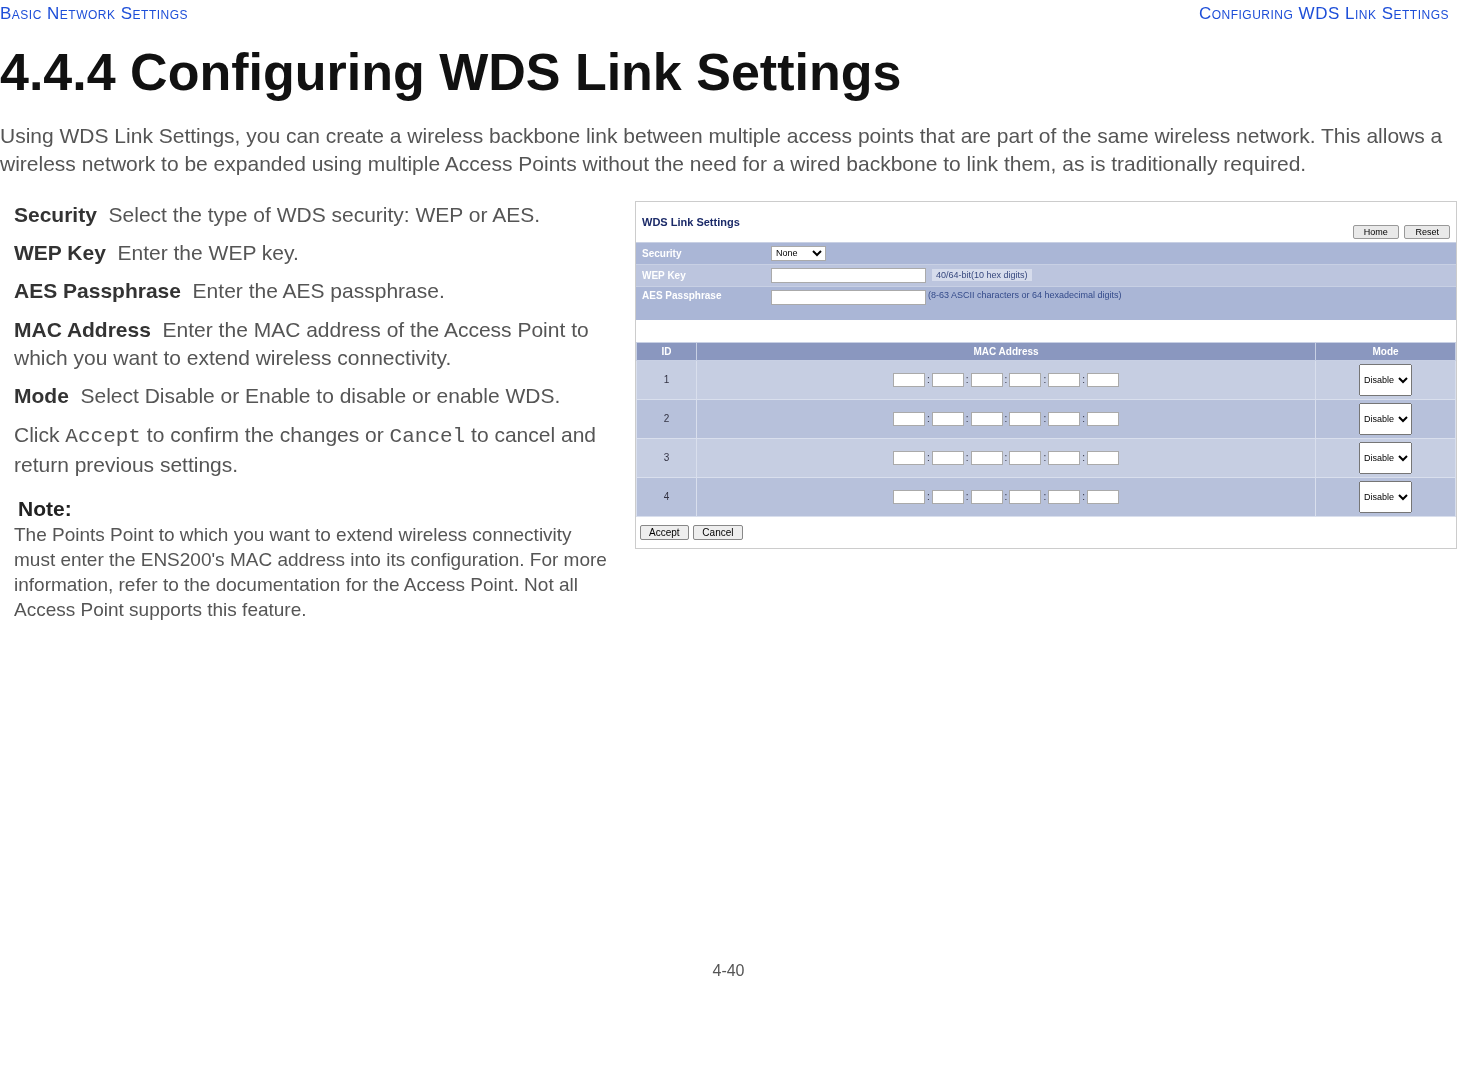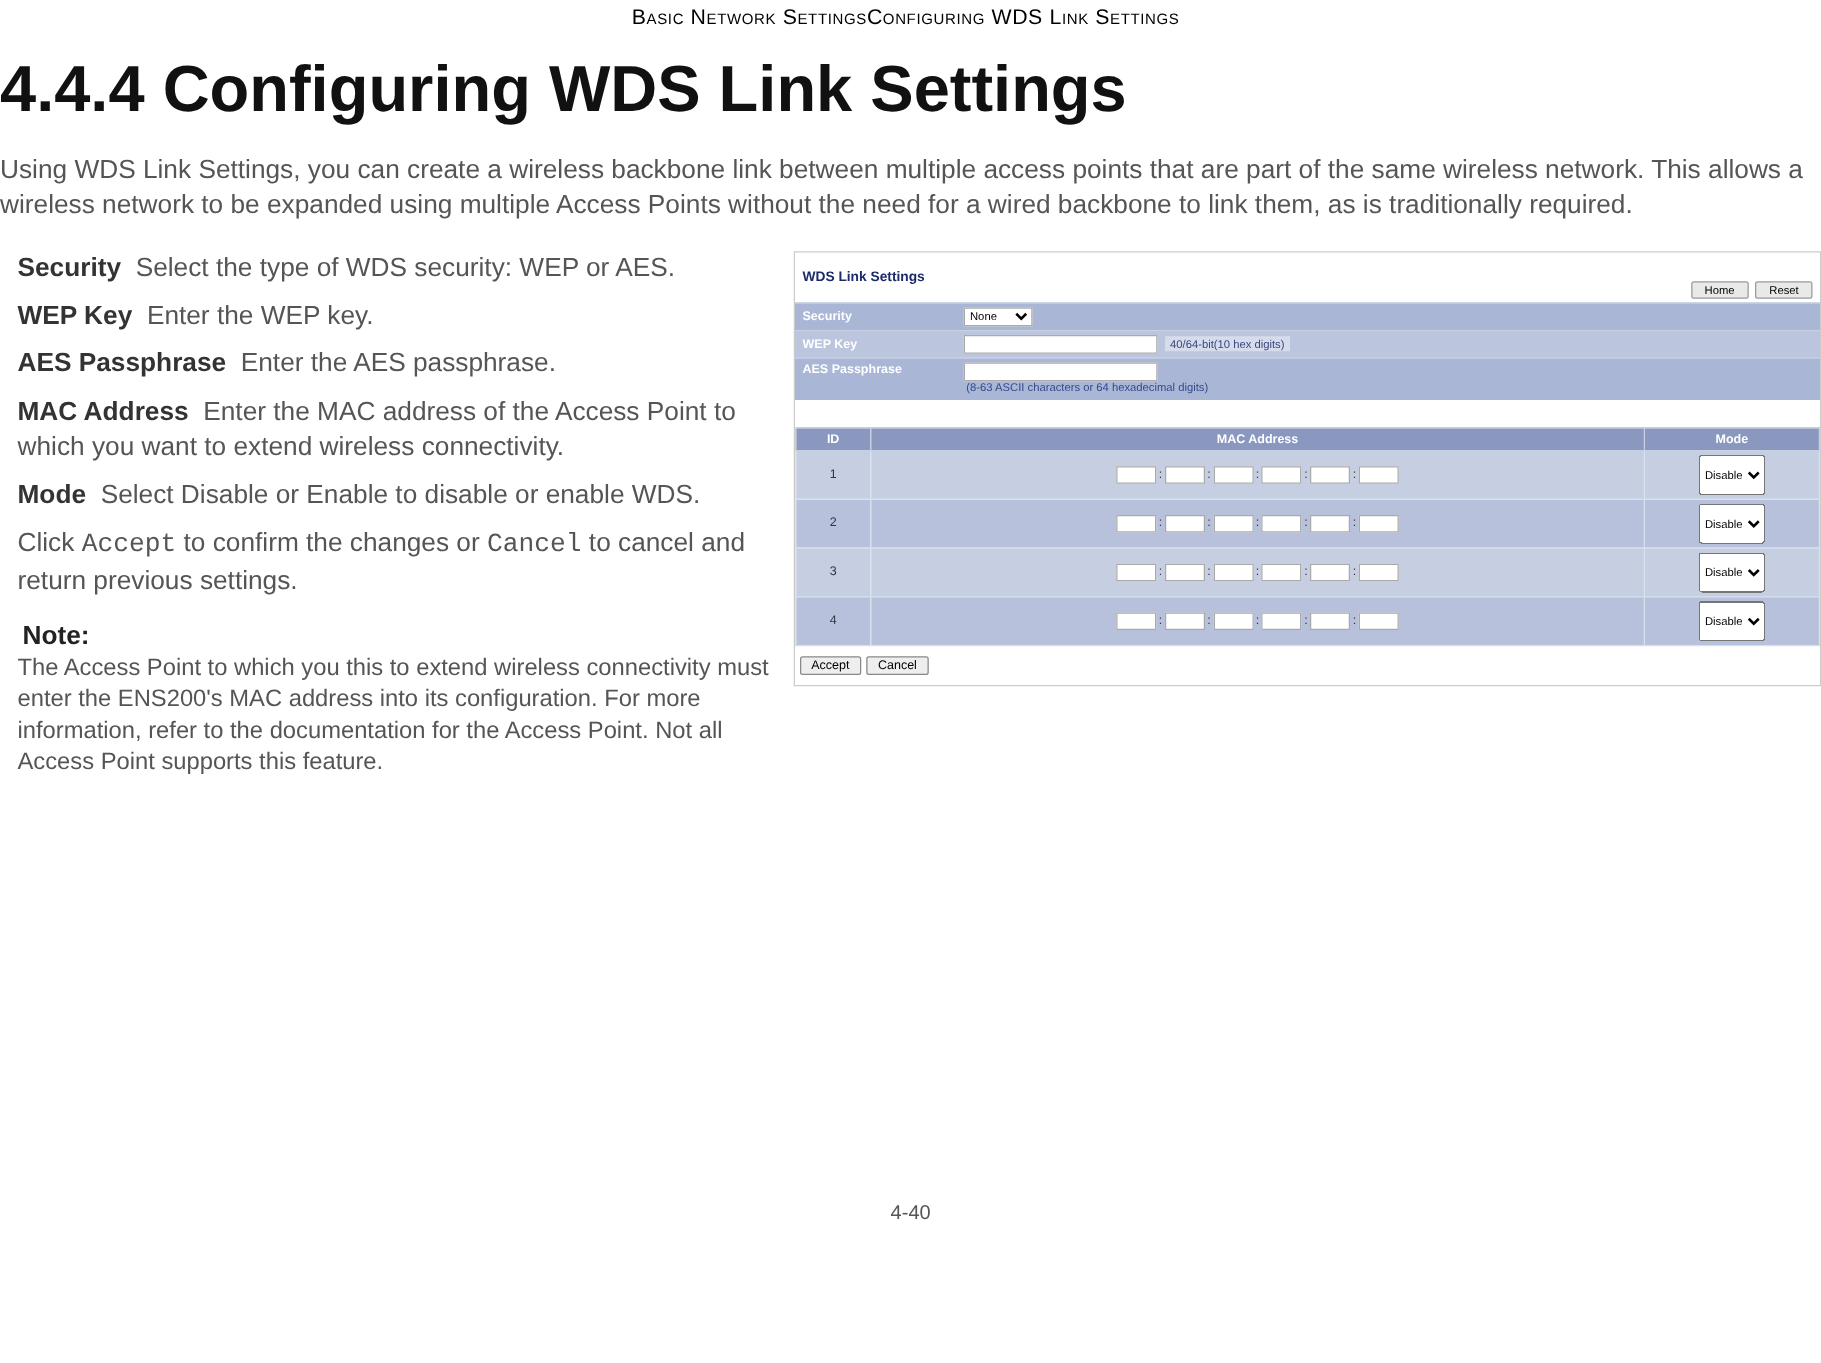--- a/index.html
+++ b/index.html
@@ -5,24 +5,24 @@
     * { margin: 0; padding: 0; box-sizing: border-box; }
     body {
       font-family: Arial, Helvetica, sans-serif;
       background: #fff;
       color: #333;
       width: 1457px;
       padding: 0;
     }
     .header-row {
       display: flex;
-      justify-content: center;
+      justify-content: space-between;
       font-variant: small-caps;
       font-size: 17px;
-      color: #000000;
+      color: #1d4ed8;
       padding: 4px 8px 10px 0;
       letter-spacing: 0.5px;
     }
     .main-heading {
       font-family: Verdana, Geneva, sans-serif;
       font-weight: bold;
       font-size: 52px;
       color: #111;
       margin: 8px 0 20px 0;
     }
@@ -137,21 +137,21 @@
       background: #d6dcec;
       padding: 1px 4px;
     }
     .hint.below {
       background: transparent;
       color: #334a8a;
       padding: 0;
       margin-left: 2px;
     }
     .aes-row { height: 34px; align-items: flex-start; padding-top: 3px; }
-    .aes-input-wrap { display: flex; flex-direction: column; }
+    .aes-input-wrap { display: flex; flex-direction: row; }
     .aes-input-wrap input { width: 155px; }
 
     .gap { height: 22px; }
 
     .mac-table {
       width: 100%;
       border-collapse: collapse;
       border-radius: 10px;
     }
     .mac-table th {
@@ -208,21 +208,21 @@
   <div class="left-col">
     <p class="field-row"><b>Security</b>&nbsp;&nbsp;<span>Select the type of WDS security: WEP or AES.</span></p>
     <p class="field-row"><b>WEP Key</b>&nbsp;&nbsp;<span>Enter the WEP key.</span></p>
     <p class="field-row"><b>AES Passphrase</b>&nbsp;&nbsp;<span>Enter the AES passphrase.</span></p>
     <p class="field-row"><b>MAC Address</b>&nbsp;&nbsp;<span>Enter the MAC address of the Access Point to which you want to extend wireless connectivity.</span></p>
     <p class="field-row"><b>Mode</b>&nbsp;&nbsp;<span>Select Disable or Enable to disable or enable WDS.</span></p>
     <p class="action-para">
       <span>Click </span><span class="mono">Accept</span><span> to confirm the changes or </span><span class="mono">Cancel</span><span> to cancel and return previous settings.</span>
     </p>
     <div class="note-label">Note:</div>
-    <p class="note-body">The Access Point to which you this to extend wireless connectivity must enter the ENS200's MAC address into its configuration. For more information, refer to the documentation for the Access Point. Not all Access Point supports this feature.</p>
+    <p class="note-body">The Points Point to which you want to extend wireless connectivity must enter the ENS200's MAC address into its configuration. For more information, refer to the documentation for the Access Point. Not all Access Point supports this feature.</p>
   </div>
 
   <div class="right-col">
     <div class="panel">
       <div class="panel-title-row">
         <span class="panel-title">WDS Link Settings</span>
         <span class="panel-btns">
           <button>Home</button>
           <button>Reset</button>
         </span>

